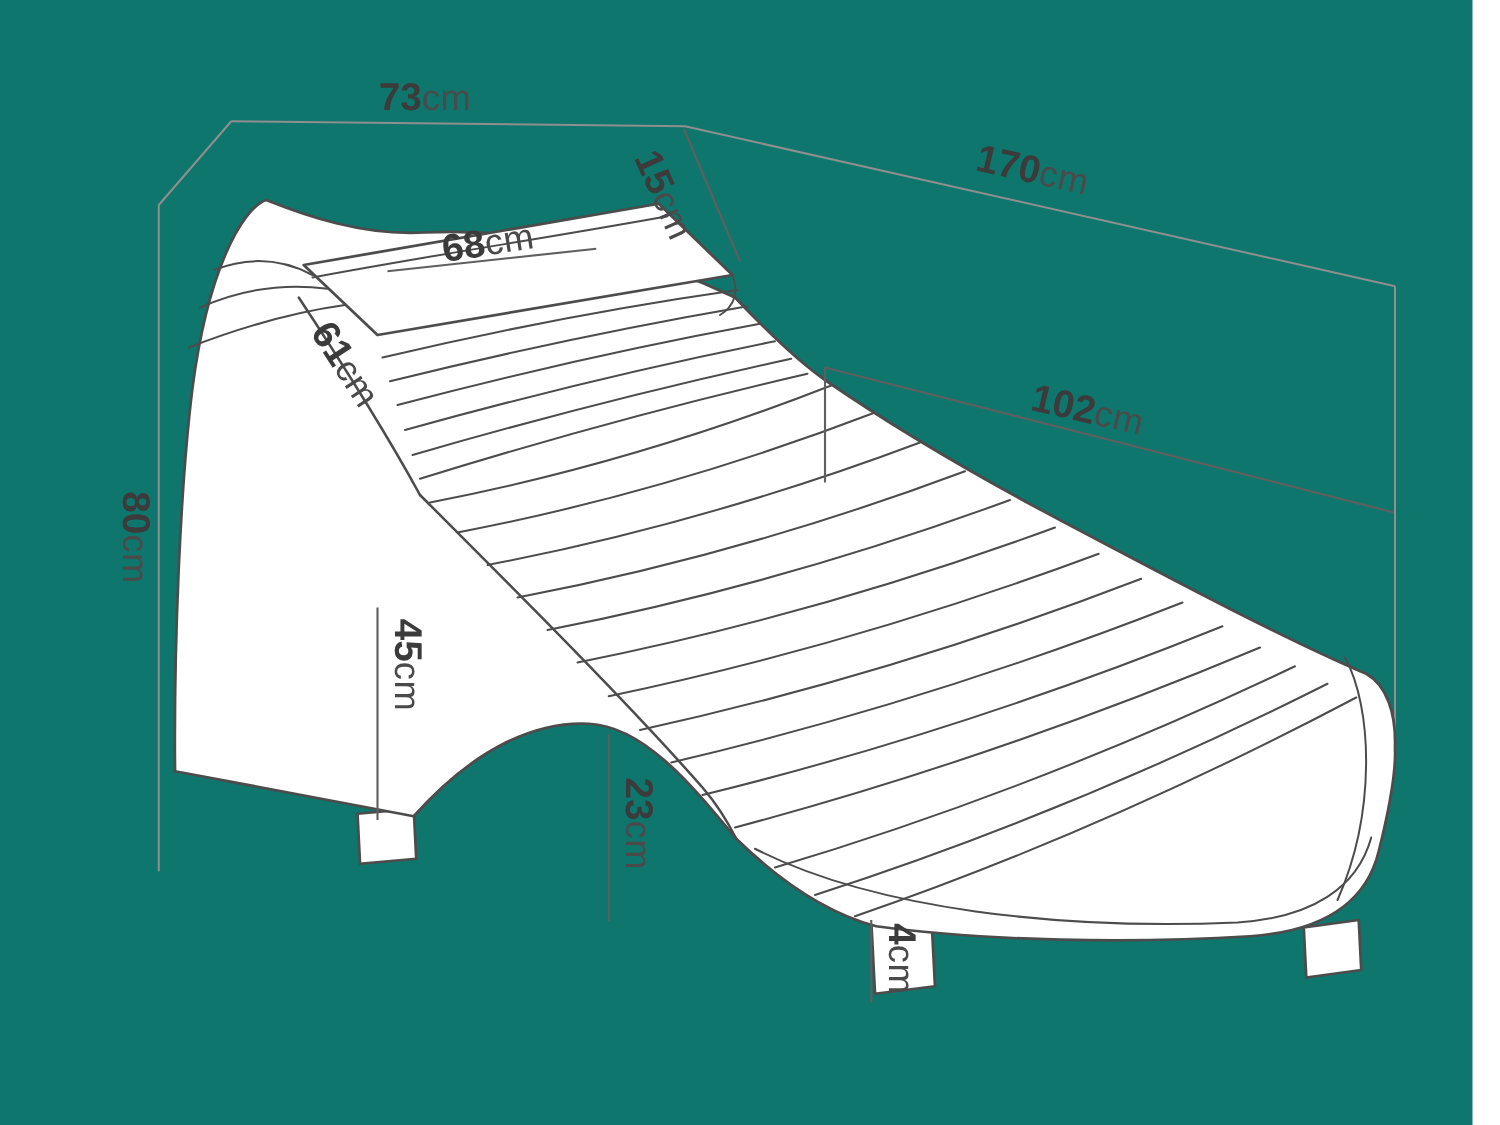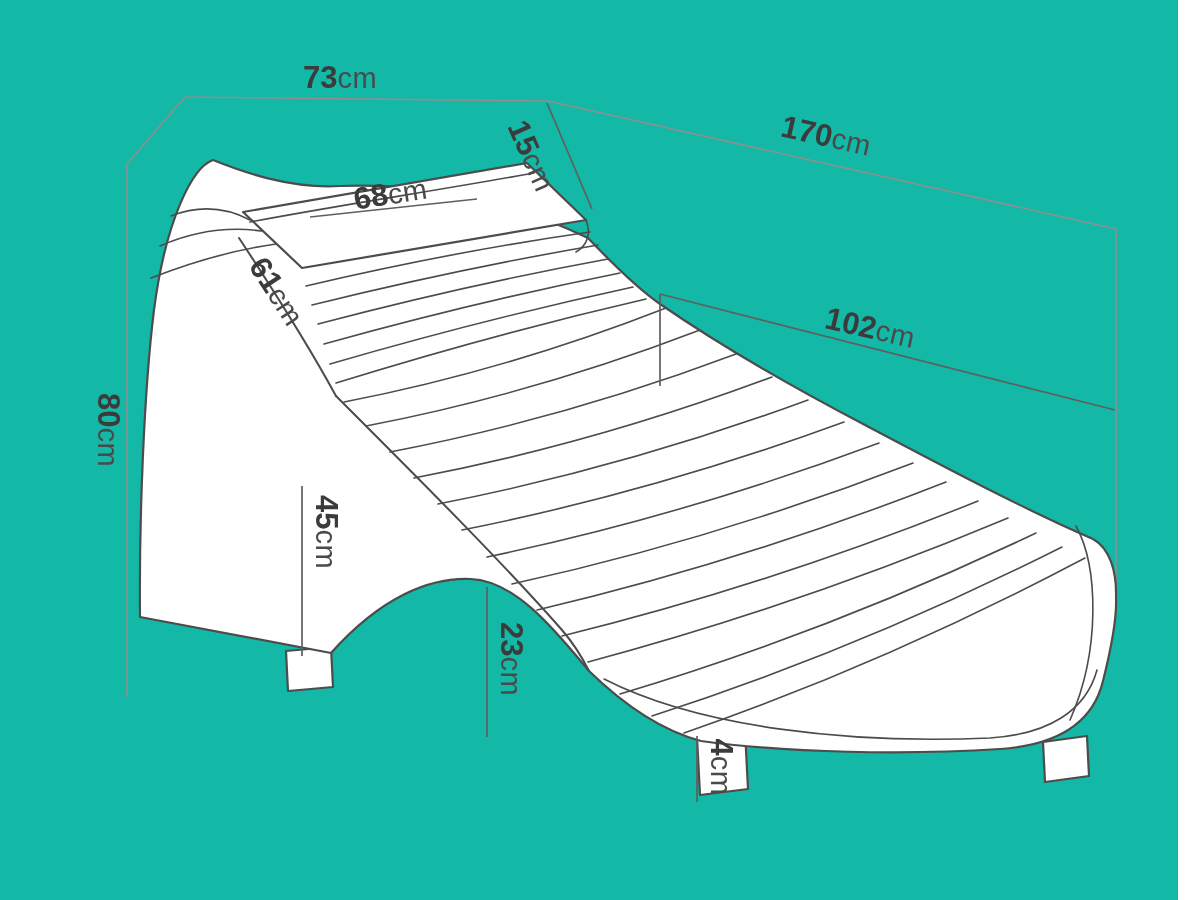--- a/index.html
+++ b/index.html
@@ -1,16 +1,16 @@
 <!DOCTYPE html>
 <html><head>
 <meta charset="utf-8">
 <style>
   html,body{margin:0;padding:0;background:#ffffff;}
-  .stage{width:1178px;height:900px;position:relative;background:#14b8a6;overflow:hidden;}
+  .stage{width:1178px;height:900px;position:relative;background:#0f766e;overflow:hidden;}
   svg{display:block;}
   .frame-line{stroke:#8f8f8f;stroke-width:1.6;fill:none;}
   .dim-line{stroke:#5f5f5f;stroke-width:1.7;fill:none;}
   .obj-fill{stroke:#4c4c4c;stroke-width:2.2;fill:#ffffff;stroke-linejoin:round;stroke-linecap:round;}
   .obj{stroke:#4c4c4c;stroke-width:2;fill:none;stroke-linecap:round;}
   .rib{stroke:#4c4c4c;stroke-width:1.6;fill:none;stroke-linecap:round;}
   text{font-family:"Liberation Sans","DejaVu Sans",sans-serif;fill:#3b3b3b;}
   .num{font-weight:bold;font-size:31px;}
   .unit{font-weight:normal;font-size:29px;fill:#4a4a4a;letter-spacing:0.5px;}
 </style>

